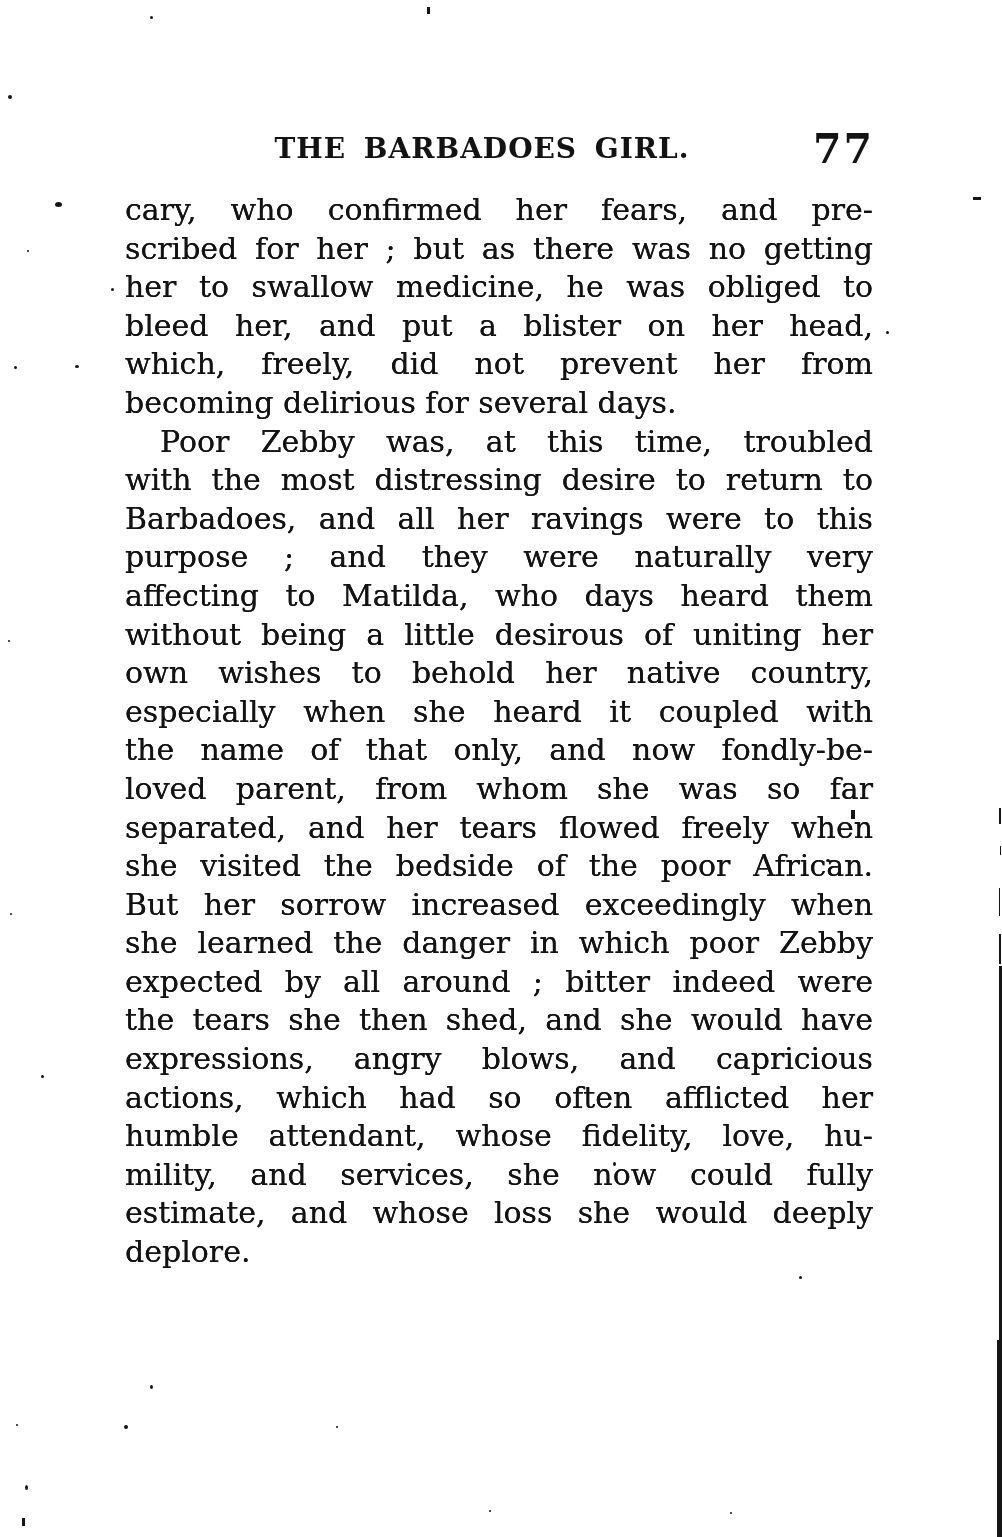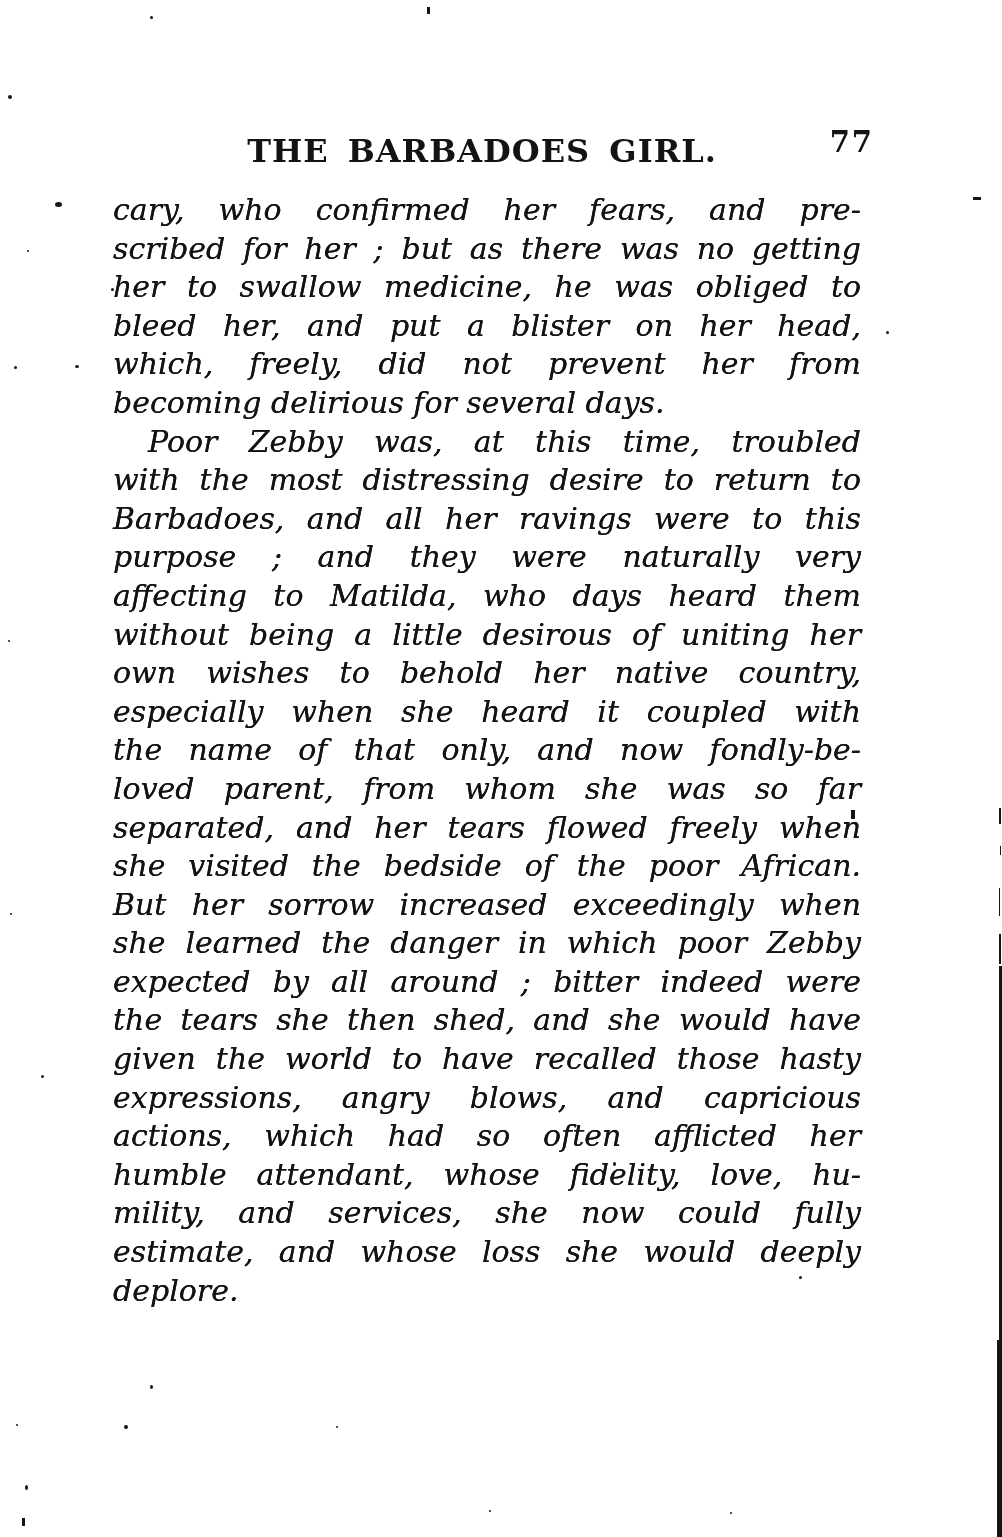--- a/index.html
+++ b/index.html
@@ -23,43 +23,42 @@
     width: 748px;
     height: 42px;
   }
   .running-title {
     position: absolute;
     left: 0;
     right: 0;
     top: 4px;
     text-align: center;
     padding-right: 40px;
-    font-size: 32px;
+    font-size: 28px;
     font-weight: bold;
     letter-spacing: 1px;
     word-spacing: 7px;
     white-space: nowrap;
   }
   .page-number {
     position: absolute;
     right: 2px;
     top: -3px;
-    font-size: 29px;
+    font-size: 41px;
     font-weight: bold;
     letter-spacing: 2px;
   }
   .body-text {
     position: absolute;
     top: 191px;
-    left: 113px;
+    left: 125px;
     width: 748px;
     font-size: 30px;
     line-height: 38.6px;
     text-shadow: 0 0 0.5px #1a1a1a;
-    font-style: italic;
   }
   .line {
     height: 38.6px;
     text-align: justify;
     text-align-last: justify;
     text-justify: inter-word;
     overflow: visible;
     white-space: normal;
   }
   .line.indent { text-indent: 35px; }
@@ -95,21 +94,20 @@
       <div class="line">own wishes to behold her native country,</div>
       <div class="line">especially when she heard it coupled with</div>
       <div class="line">the name of that only, and now fondly-be-</div>
       <div class="line">loved parent, from whom she was so far</div>
       <div class="line">separated, and her tears flowed freely when</div>
       <div class="line">she visited the bedside of the poor African.</div>
       <div class="line">But her sorrow increased exceedingly when</div>
       <div class="line">she learned the danger in which poor Zebby</div>
       <div class="line">expected by all around ; bitter indeed were</div>
       <div class="line">the tears she then shed, and she would have</div>
-      <div class="line">given the world to have recalled those hasty</div>
       <div class="line">expressions, angry blows, and capricious</div>
       <div class="line">actions, which had so often afflicted her</div>
       <div class="line">humble attendant, whose fidelity, love, hu-</div>
       <div class="line">mility, and services, she now could fully</div>
       <div class="line">estimate, and whose loss she would deeply</div>
       <div class="line no-just">deplore.</div>
     </div>
 <div class="mark round" style="left: 150px; top: 16px; width: 3px; height: 3px;"></div>
     <div class="mark" style="left: 427px; top: 7px; width: 3px; height: 7px;"></div>
     <div class="mark round" style="left: 8px; top: 95px; width: 4px; height: 4px;"></div>

